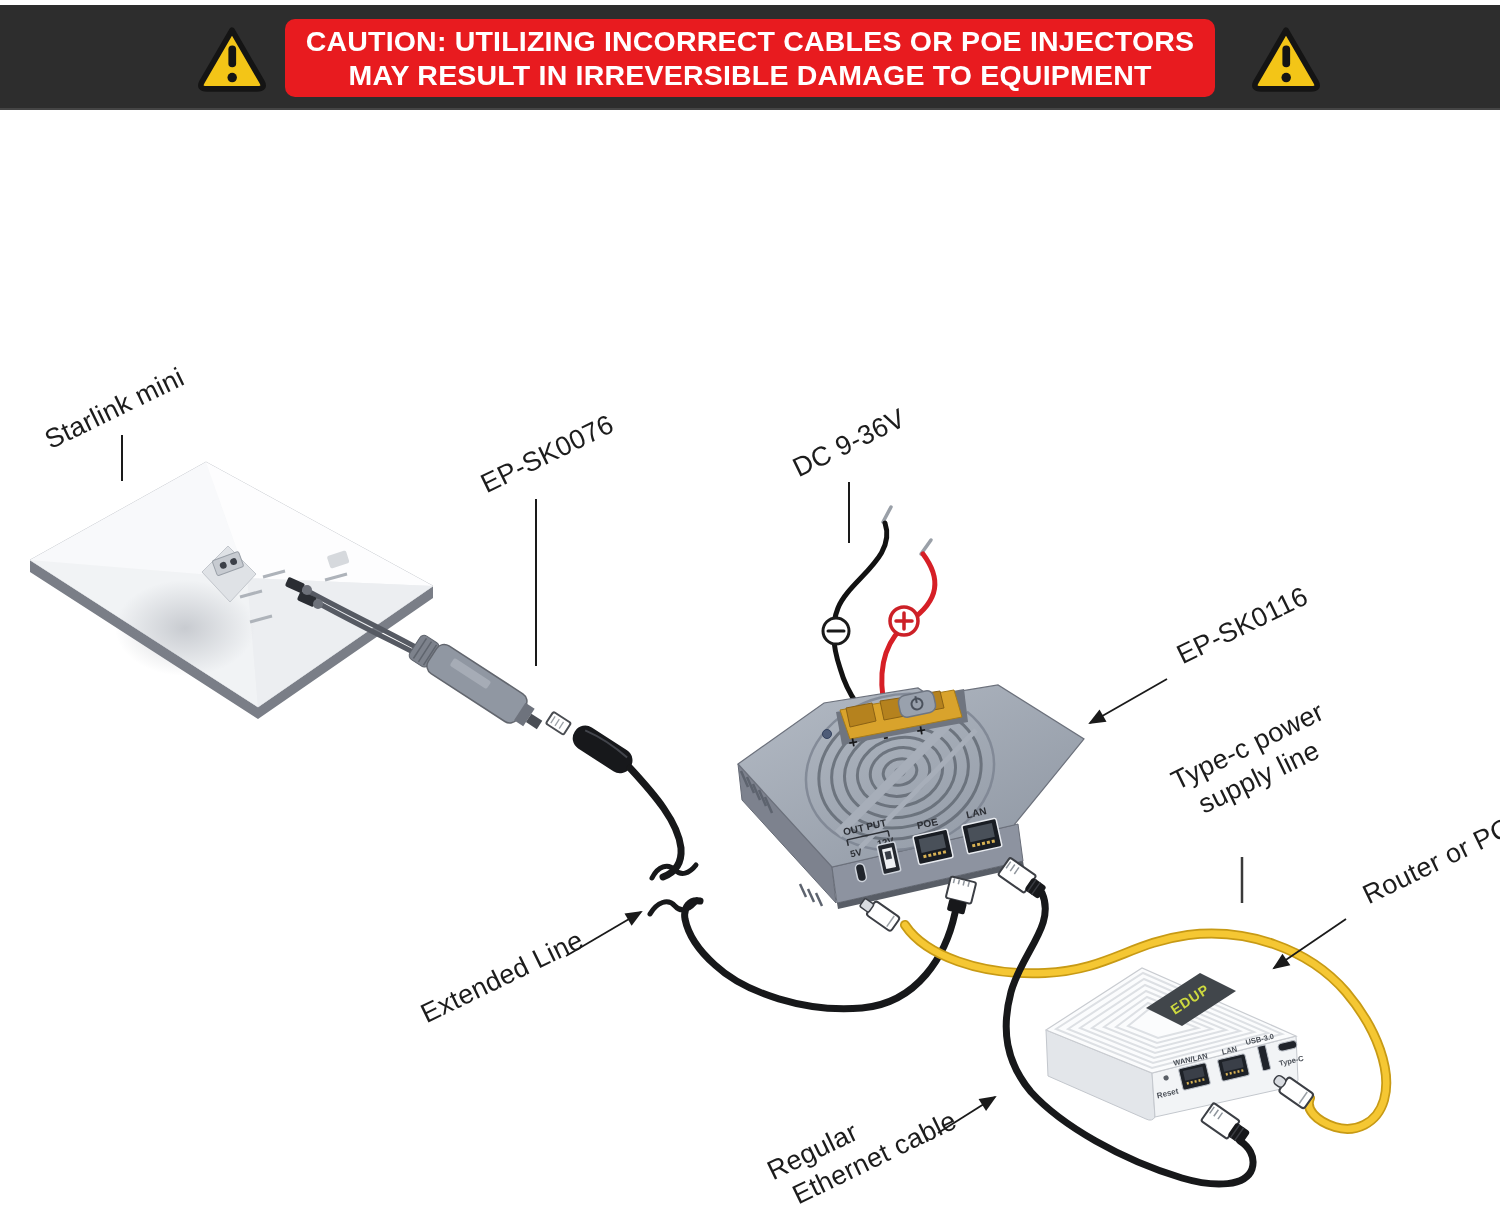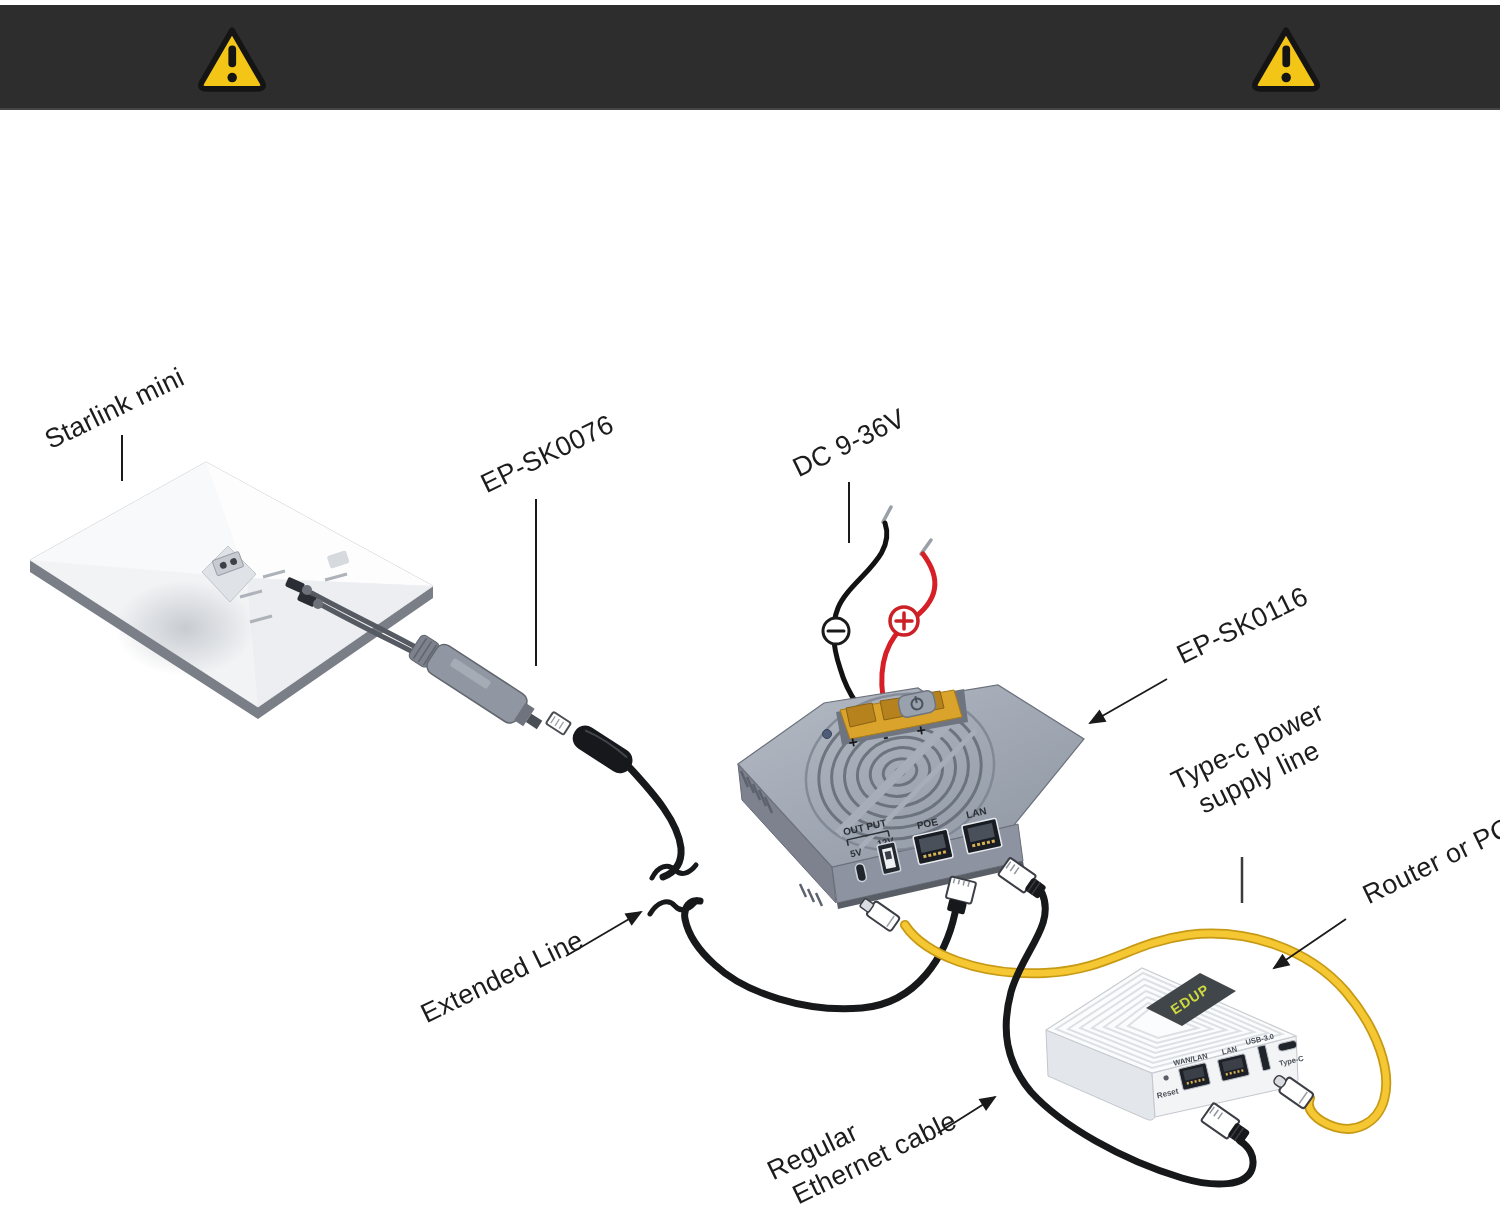--- a/index.html
+++ b/index.html
@@ -34,20 +34,24 @@
 <body>
 
 <div id="canvas">
 
   <div id="banner">
     <svg id="warn-left" class="warn" viewBox="0 0 66 66">
       <path d="M33 5 L62 55 Q66 62 57 62 L9 62 Q0 62 4 55 Z" fill="#f3c517" stroke="#141414" stroke-width="5.5" stroke-linejoin="round"></path>
       <rect x="29.5" y="20" width="7.5" height="21" rx="3.7" fill="#141414"></rect>
       <circle cx="33.2" cy="51" r="4.6" fill="#141414"></circle>
     </svg>
+    <div id="caution-box">
+      <span>CAUTION: UTILIZING INCORRECT CABLES OR POE INJECTORS</span>
+      <span>MAY RESULT IN IRREVERSIBLE DAMAGE TO EQUIPMENT</span>
+    </div>
     <svg id="warn-right" class="warn" viewBox="0 0 66 66">
       <path d="M33 5 L62 55 Q66 62 57 62 L9 62 Q0 62 4 55 Z" fill="#f3c517" stroke="#141414" stroke-width="5.5" stroke-linejoin="round"></path>
       <rect x="29.5" y="20" width="7.5" height="21" rx="3.7" fill="#141414"></rect>
       <circle cx="33.2" cy="51" r="4.6" fill="#141414"></circle>
     </svg>
   </div>
 
   <svg width="1500" height="1223" viewBox="0 0 1500 1223">
     <defs>
       <linearGradient id="gDish" x1="0" y1="0" x2="1" y2="1">

